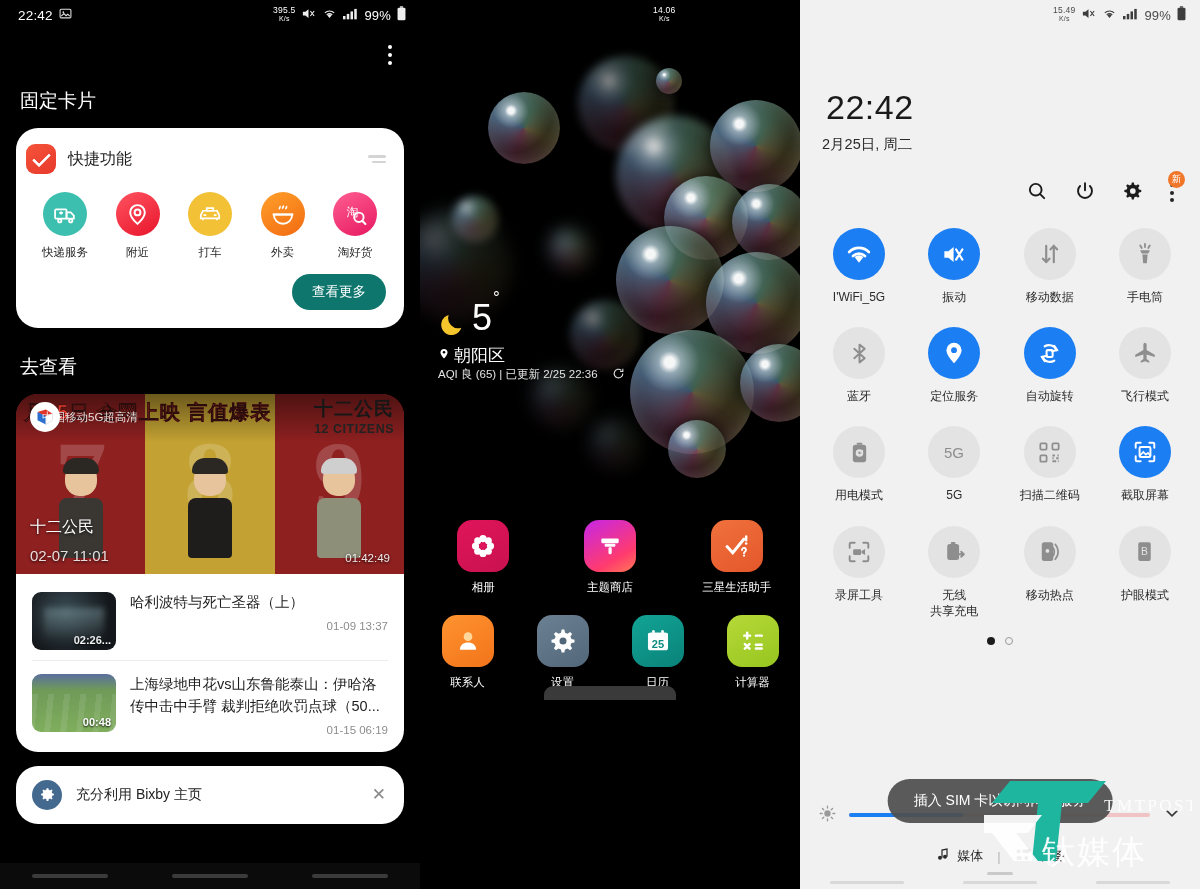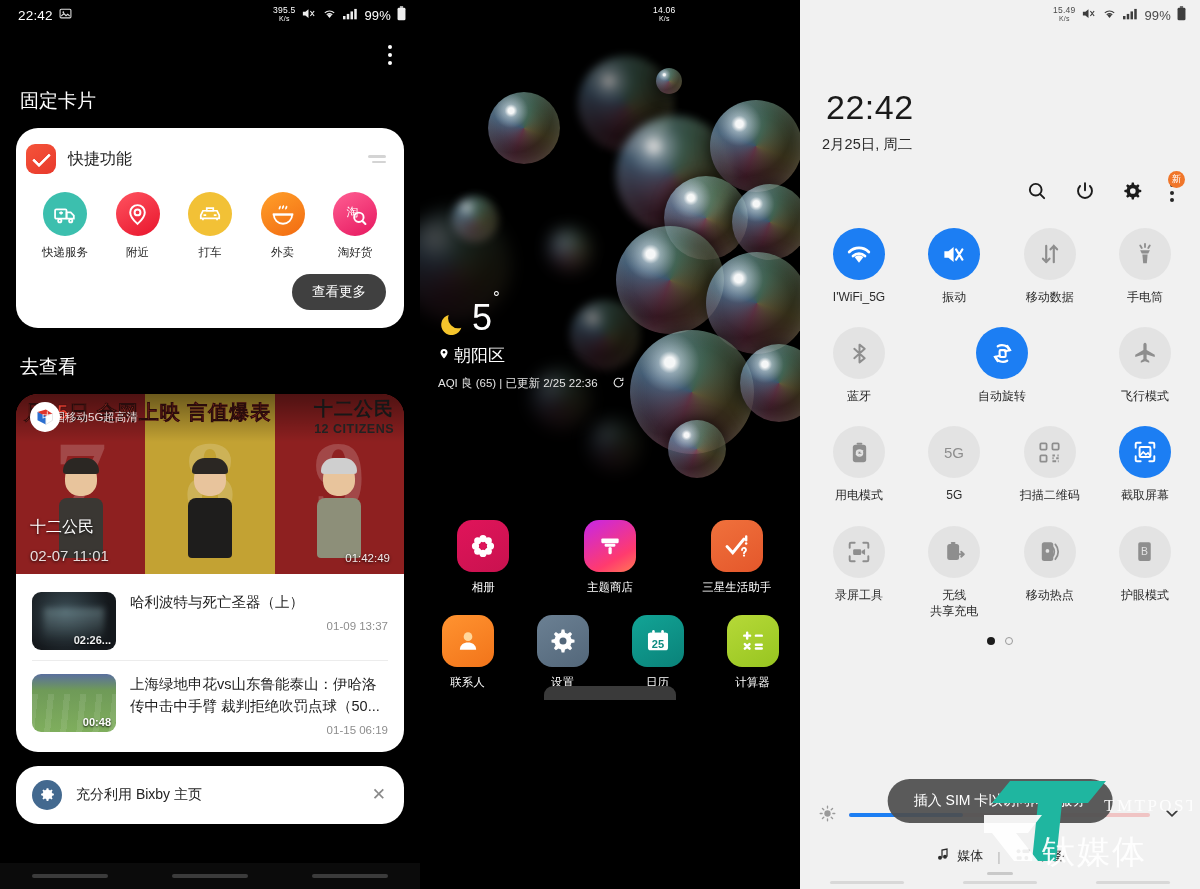--- a/index.html
+++ b/index.html
@@ -51,21 +51,21 @@
   .qf-handle i { display: block; height: 2.5px; background: #d4d4d4; border-radius: 2px; }
   .qf-handle i:first-child { width: 18px; }
   .qf-handle i:last-child { width: 14px; margin-left: 4px; }
 
   .qf-grid { display: flex; justify-content: space-between; padding: 14px 16px 0 16px; }
   .qf-item { width: 66px; text-align: center; cursor: pointer; }
   .qf-circ { width: 44px; height: 44px; border-radius: 50%; margin: 0 auto;
     display: flex; align-items: center; justify-content: center; }
   .qf-lab { font-size: 11.5px; margin-top: 9px; color: #262626; white-space: nowrap; }
   .qf-more { display: flex; justify-content: flex-end; padding: 14px 18px 18px 0; }
-  .btn-more { background: #404040; color: #fff; font-size: 13.5px;
+  .btn-more { background: #0f766e; color: #fff; font-size: 13.5px;
     border-radius: 20px; padding: 9px 20px; border: none; cursor: pointer;
     font-family: inherit; }
 
   
   .hero { margin: 14px 16px 0 16px; border-radius: 22px 22px 0 0; overflow: hidden;
     position: relative; height: 180px; background: #7a1c1c; }
   .hero-poster { position: absolute; inset: 0; display: flex; }
   .hp-col { flex: 1; position: relative; overflow: hidden; }
   .hp-col.c1 { background: #8e2020; }
   .hp-col.c2 { background: #c3a233; }
@@ -141,21 +141,21 @@
     box-shadow: inset 0 0 18px rgba(255,255,255,.18), 0 0 14px rgba(0,0,0,.6);
   }
   .bubble.soft { filter: blur(4px); opacity: .85; }
   .bubble.softer { filter: blur(9px); opacity: .7; }
   .weather { position: absolute; left: 18px; top: 300px; }
   .w-top { display: flex; align-items: flex-start; gap: 6px; }
   .w-moon { width: 28px; height: 28px; margin-top: 10px; }
   .w-temp { font-size: 36px; font-weight: 300; line-height: 1; position: relative; }
   .w-temp sup { font-size: 17px; position: relative; top: -14px; left: 1px; font-weight: 300; }
   .w-loc { display: flex; align-items: center; gap: 4px; font-size: 17px; margin-top: 6px; }
-  .w-aqi { font-size: 11.5px; color: #e3e3e3; margin-top: 9px; display: flex;
+  .w-aqi { font-size: 11.5px; color: #e3e3e3; display: flex;
     align-items: flex-end; gap: 14px; }
 
   .apps { position: absolute; left: 0; right: 0; top: 520px; }
   .app-row { display: flex; justify-content: space-around; margin-bottom: 20px; }
   .app { width: 76px; text-align: center; cursor: pointer; }
   .app-ic { width: 52px; height: 52px; margin: 0 auto; border-radius: 29%;
     display: flex; align-items: center; justify-content: center; }
   .app-lab { font-size: 11.5px; margin-top: 8px; color: #fff; white-space: nowrap;
     text-shadow: 0 1px 2px rgba(0,0,0,.9); }
   .pagedots { position: absolute; left: 0; right: 0; top: 748px;
@@ -790,20 +790,29 @@
         <div class="qtile">
           <div class="qcirc">
             <svg width="25" height="25" viewBox="0 0 24 24" fill="none" stroke="#8e8e8e" stroke-width="1.9" stroke-linecap="round" stroke-linejoin="round">
                 <path d="M7 7.5l10 9-5 4V3.5l5 4-10 9"></path>
               </svg>
           </div>
           <div class="qlab">蓝牙</div>
         </div>
         <div class="qtile">
           <div class="qcirc on">
+            <svg width="26" height="26" viewBox="0 0 24 24">
+                <path d="M12 21.5s7-7.2 7-12a7 7 0 10-14 0c0 4.8 7 12 7 12z" fill="#fff"></path>
+                <circle cx="12" cy="9.4" r="2.7" fill="#1c7ef3"></circle>
+              </svg>
+          </div>
+          <div class="qlab">定位服务</div>
+        </div>
+        <div class="qtile">
+          <div class="qcirc on">
             <svg width="27" height="27" viewBox="0 0 24 24" fill="none" stroke="#fff" stroke-width="2" stroke-linecap="round">
               <path d="M7.8 5.6A7.4 7.4 0 0118.4 9"></path>
                 <path d="M16.2 5.2l2.4 3.8-4.2 1"></path>
               <path d="M16.2 18.4A7.4 7.4 0 015.6 15"></path>
                 <path d="M7.8 18.8l-2.4-3.8 4.2-1"></path>
               <rect x="9.4" y="9" width="5.4" height="6.2" rx="1" stroke-width="1.8"></rect>
             </svg>
           </div>
           <div class="qlab">自动旋转</div>
         </div>

